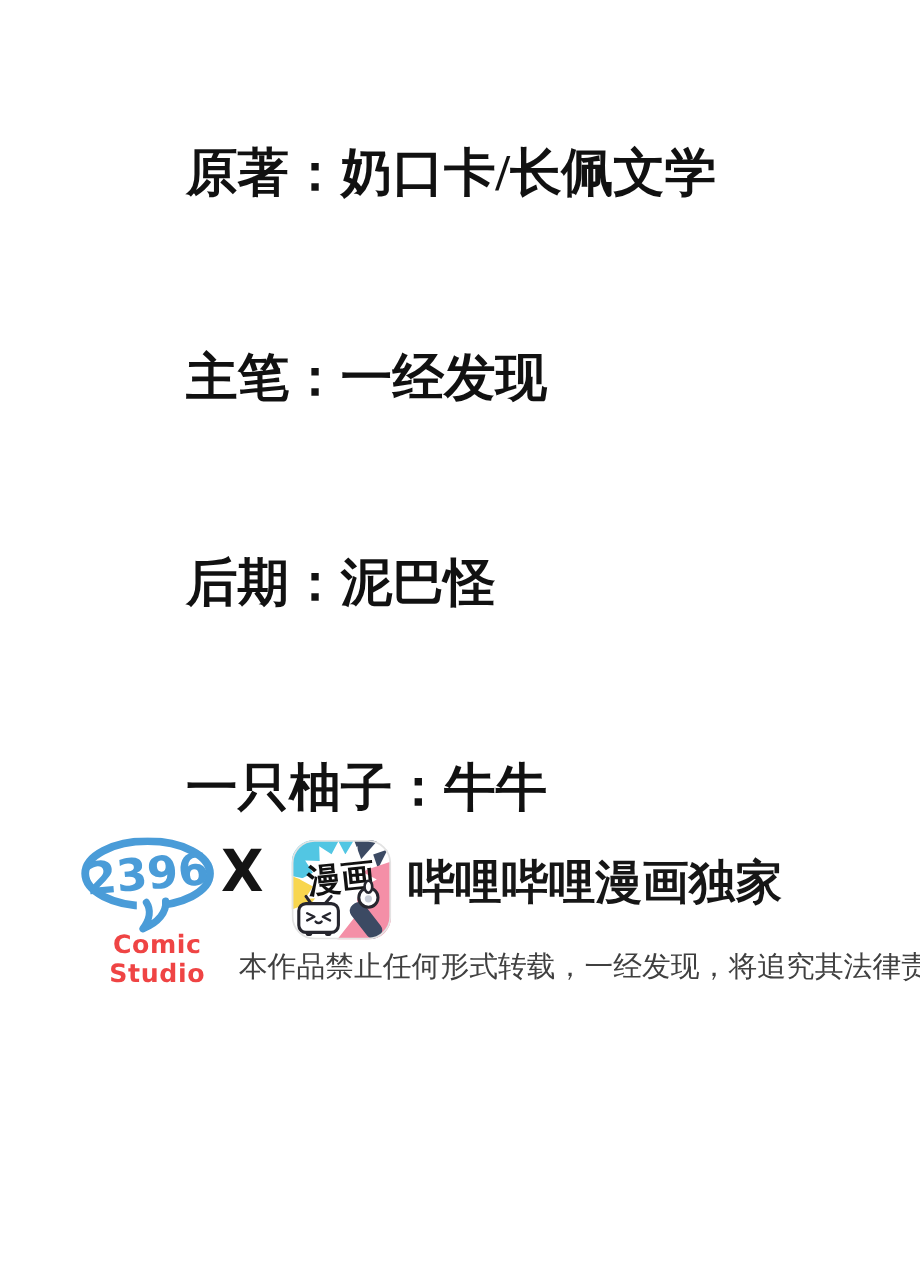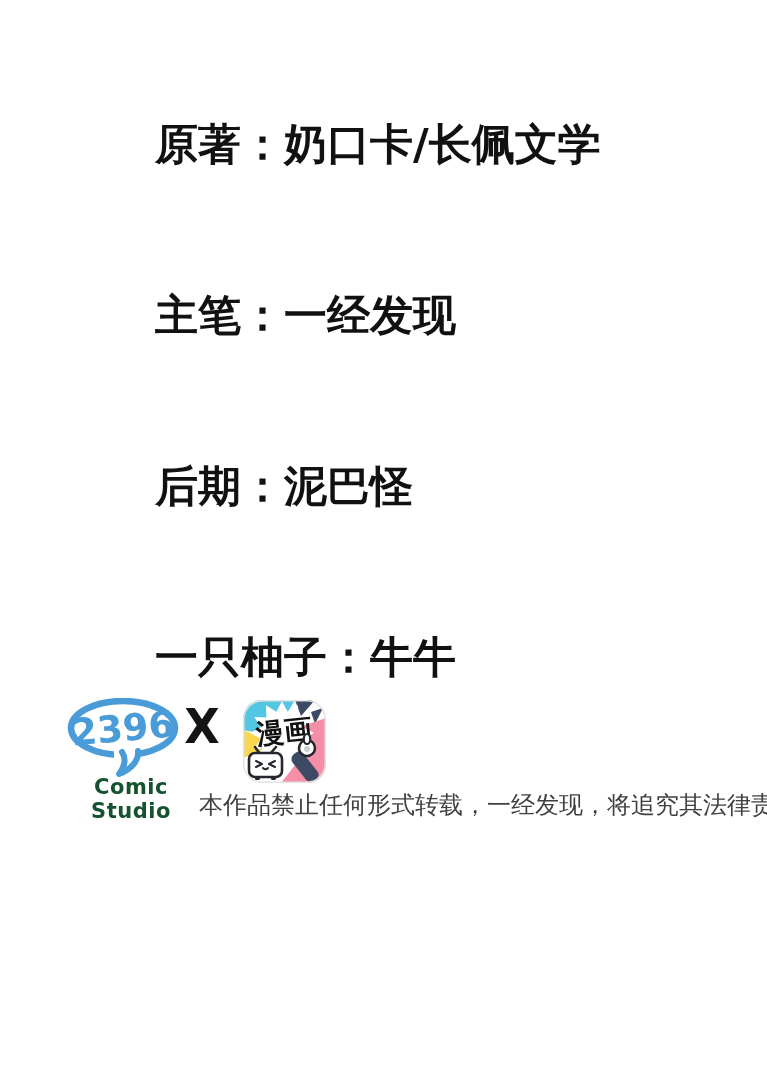--- a/index.html
+++ b/index.html
@@ -13,33 +13,33 @@
   .credits {
     position: absolute;
     left: 155px; top: 2px;
     font-size: 43px;
     line-height: 57px;
     font-weight: 600;
     color: #111111;
     white-space: pre;
     letter-spacing: 0px;
   }
-  .credit-line { height: 57px; }
+  .credit-line { height: 57px; font-family: Liberation Serif, serif; }
 
   .footer { position: absolute; left: 0; top: 0; width: 767px; height: 1070px; pointer-events: none; }
 
   .studio-bubble-svg { position: absolute; left: 64px; top: 698px; }
   .studio-caption {
     position: absolute;
     left: 56px; top: 775px; width: 150px;
     text-align: center;
     font-size: 21px;
     font-weight: bold;
     letter-spacing: 0.5px;
-    color: #14532d;
+    color: #ef4444;
     font-family: "DejaVu Sans", sans-serif;
   }
   .x-mark {
     position: absolute;
     left: 183px; top: 703px; width: 38px;
     font-size: 46px;
     line-height: 46px;
     font-weight: bold;
     color: #141414;
     text-align: center;
@@ -118,15 +118,16 @@
       <g>
         <rect x="55" y="50" width="14" height="34" rx="6" fill="#3c4a63" transform="rotate(-38 62 67)"></rect>
         <circle cx="64" cy="48" r="8" fill="#ffffff" stroke="#26262e" stroke-width="2.5"></circle>
         <ellipse cx="64" cy="39" rx="3.2" ry="5" fill="#ffffff" stroke="#26262e" stroke-width="2.2"></ellipse>
         <circle cx="64" cy="49" r="3" fill="#c9ced8"></circle>
       </g>
     </g>
     <rect x="0.8" y="0.8" width="81.4" height="81.4" rx="18.5" fill="none" stroke="#e3e3e3" stroke-width="1.5"></rect>
   </svg>
 
+  <div class="exclusive-label">哔哩哔哩漫画独家</div>
 
   <div class="disclaimer">本作品禁止任何形式转载，一经发现，将追究其法律责任。</div>
 </div>
 
 </body></html>

